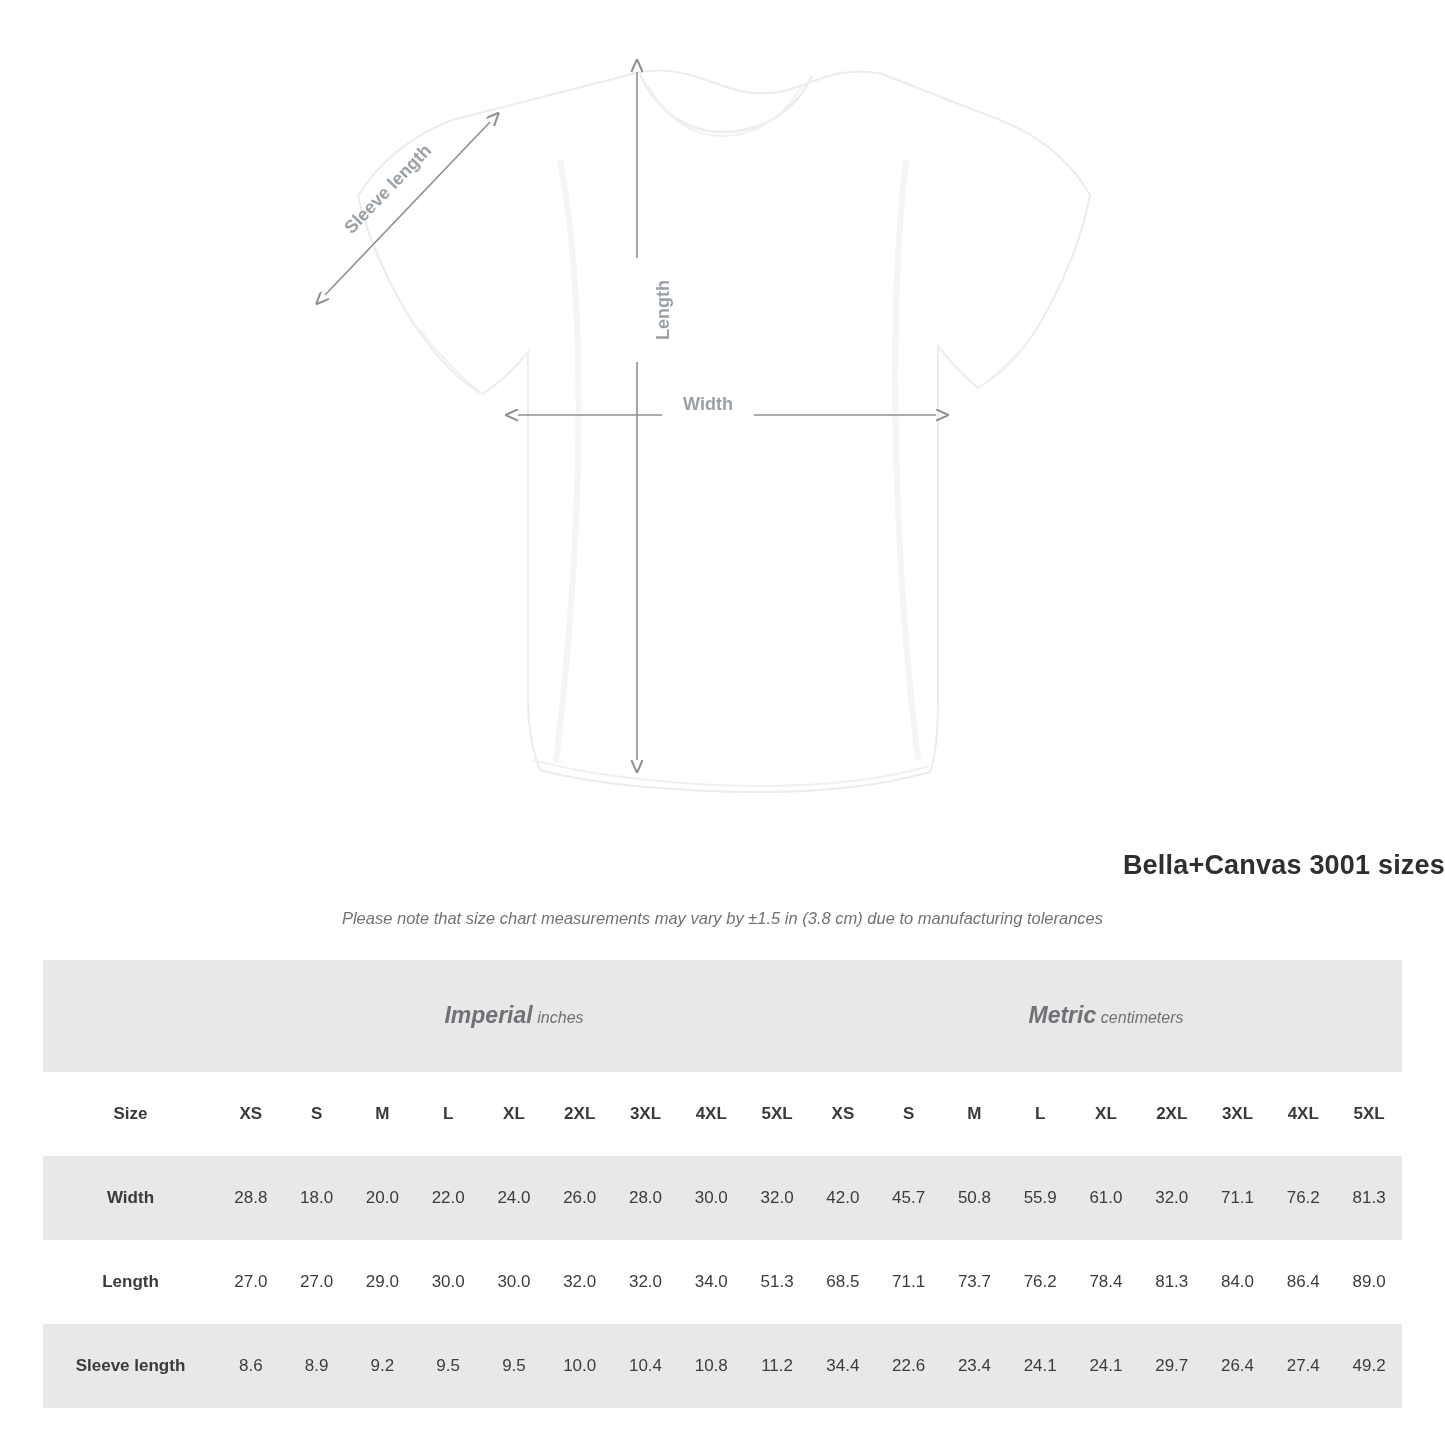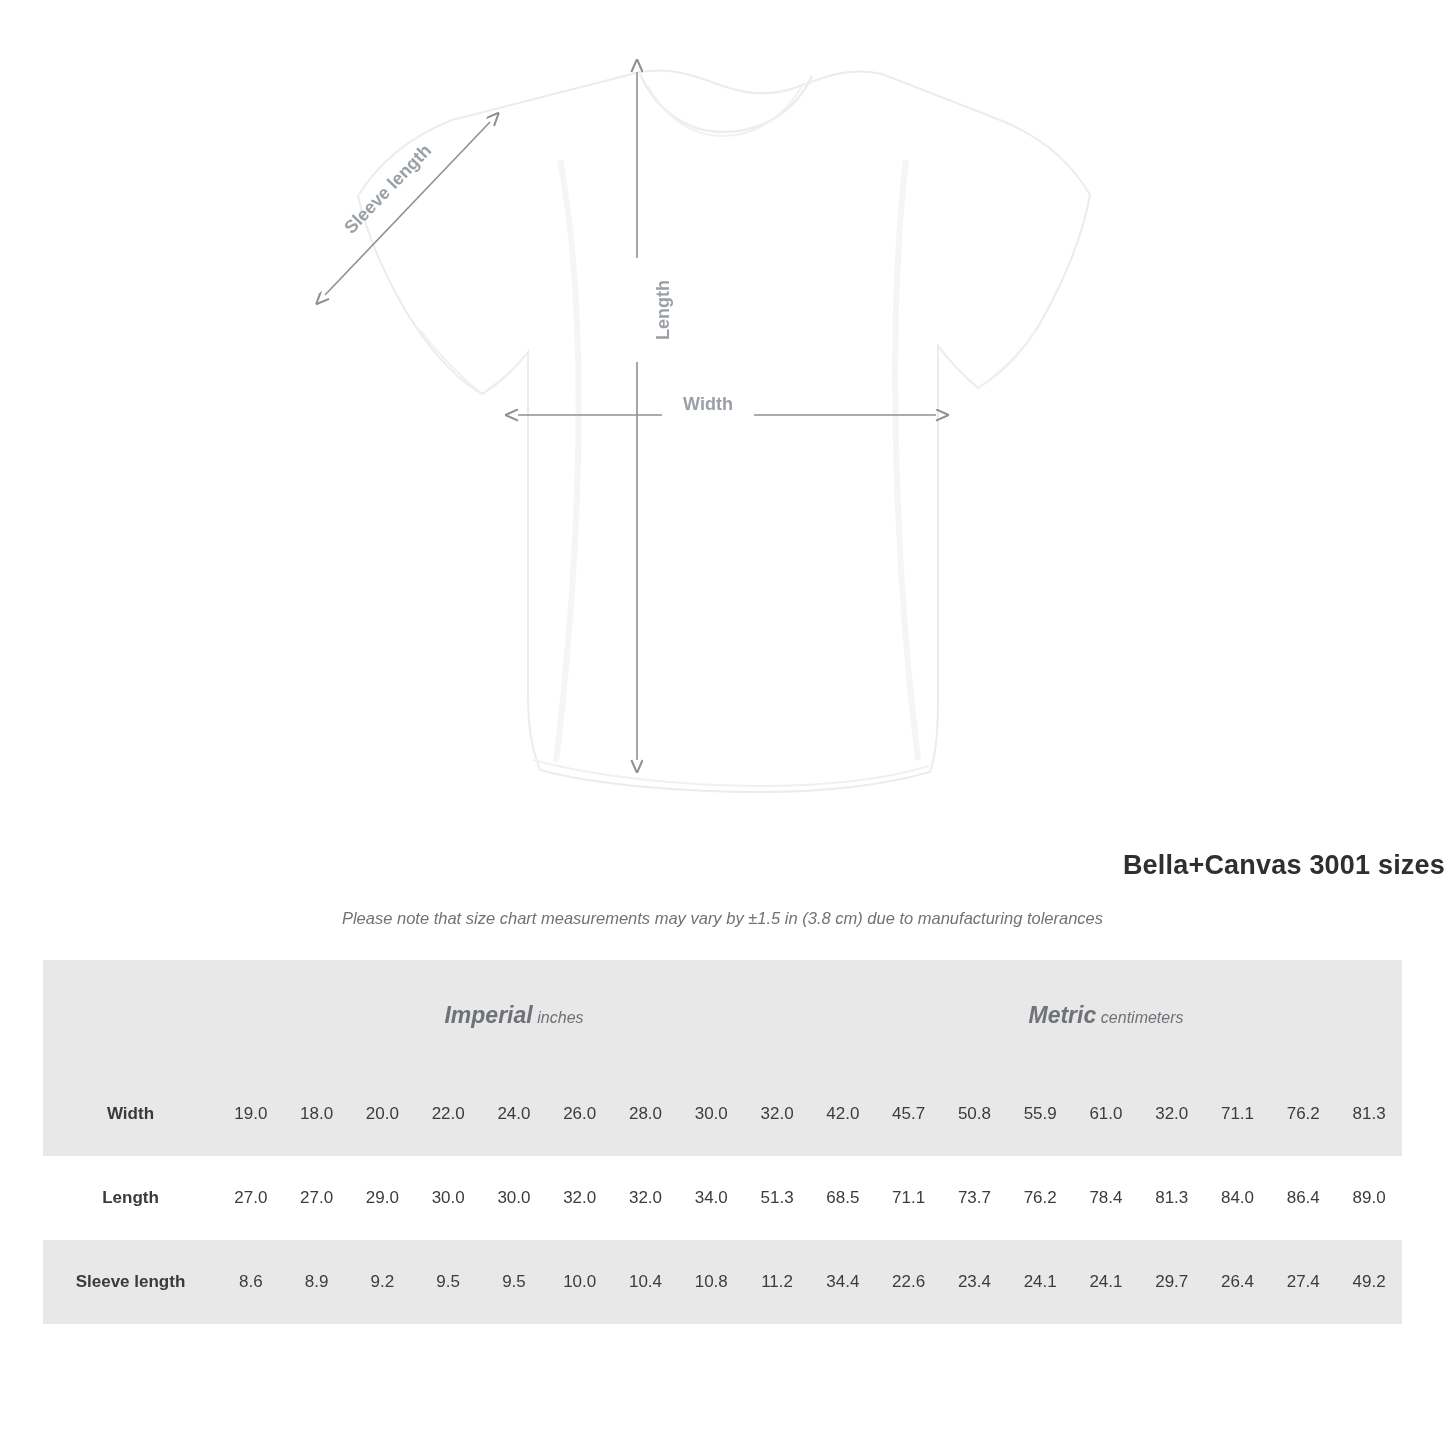--- a/index.html
+++ b/index.html
@@ -212,23 +212,44 @@
           <td></td>
           <td id="unit-cell-0" colspan="9">
             <span class="unit-title">Imperial</span>
             <span class="unit-sub">inches</span>
           </td>
           <td id="unit-cell-1" colspan="9">
             <span class="unit-title">Metric</span>
             <span class="unit-sub">centimeters</span>
           </td>
         </tr>
+        <tr class="head-row" id="size-header-row">
+          <td class="rowlabel">Size</td>
+        <td>XS</td>
+            <td>S</td>
+            <td>M</td>
+            <td>L</td>
+            <td>XL</td>
+            <td>2XL</td>
+            <td>3XL</td>
+            <td>4XL</td>
+            <td>5XL</td>
+            <td>XS</td>
+            <td>S</td>
+            <td>M</td>
+            <td>L</td>
+            <td>XL</td>
+            <td>2XL</td>
+            <td>3XL</td>
+            <td>4XL</td>
+            <td>5XL</td>
+          </tr>
         <tr class="data-row shade" id="data-row-0">
           <td class="rowlabel">Width</td>
-        <td>19.0</td>
+        <td>28.8</td>
             <td>18.0</td>
             <td>20.0</td>
             <td>22.0</td>
             <td>24.0</td>
             <td>26.0</td>
             <td>28.0</td>
             <td>30.0</td>
             <td>32.0</td>
             <td>42.0</td>
             <td>45.7</td>

